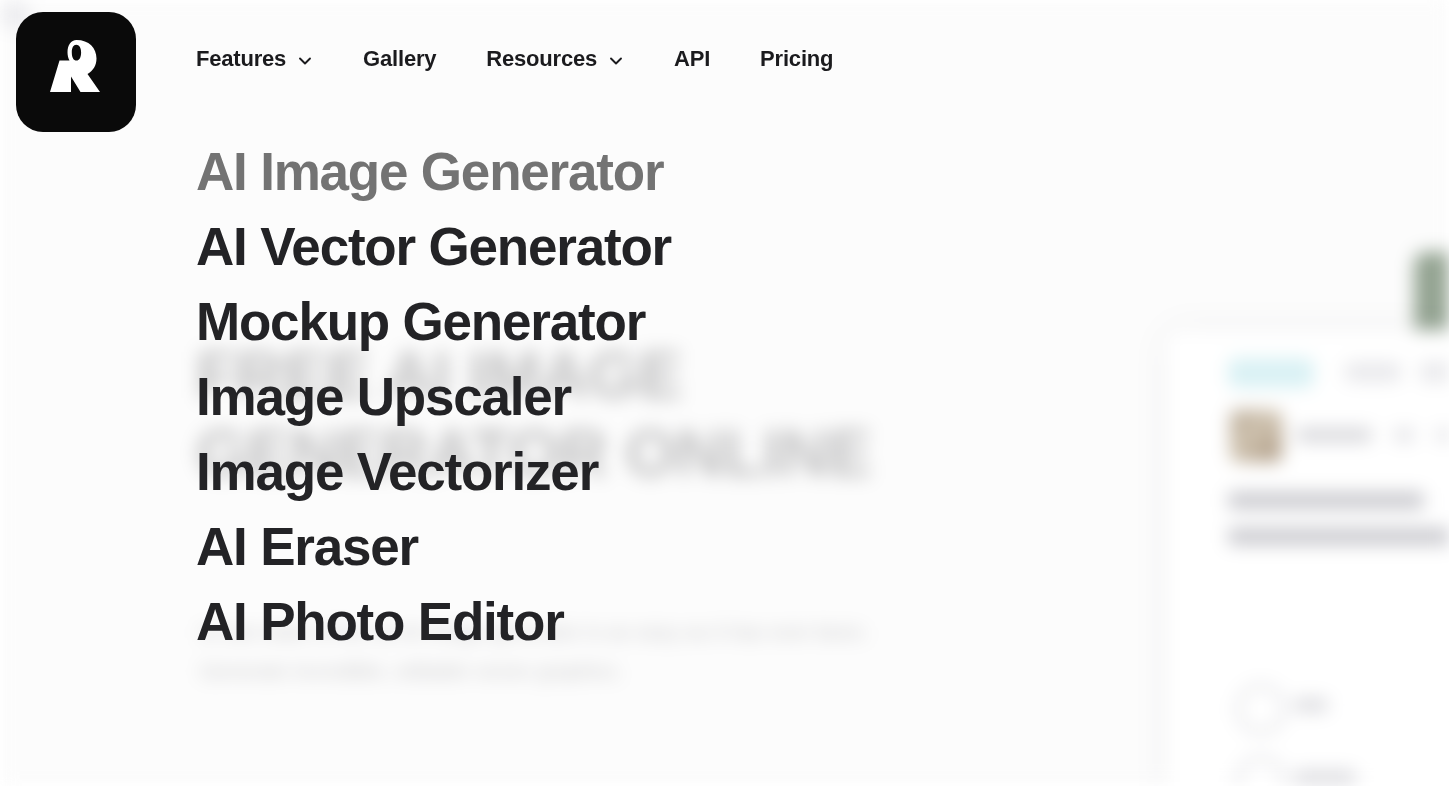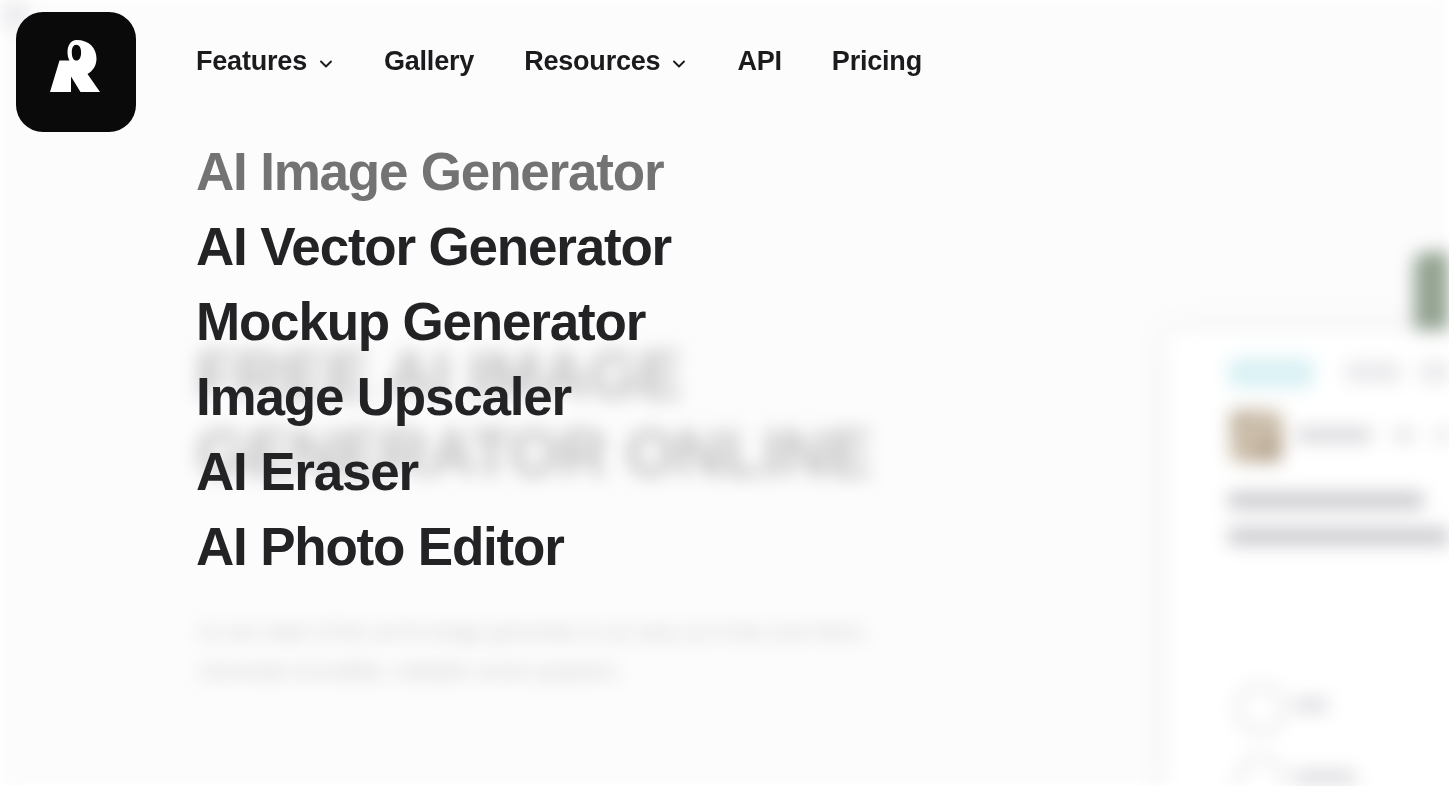--- a/index.html
+++ b/index.html
@@ -155,21 +155,21 @@
     left: 196px;
     top: 46px;
     display: flex;
     align-items: center;
     gap: 0;
   }
   .nav-item {
     display: flex;
     align-items: center;
     gap: 11px;
-    font-size: 27px;
+    font-size: 22px;
     font-weight: 700;
     letter-spacing: -0.2px;
     color: #1b1b1e;
     padding: 0 24px 0 0;
     margin-right: 26px;
     cursor: pointer;
     white-space: nowrap;
     font-family: "Liberation Sans", sans-serif;
   }
   .nav-item:last-child { margin-right: 0; }
@@ -274,17 +274,18 @@
         <span>Pricing</span>
       </div>
     </nav>
   </div>
 
   <div class="dropdown">
     <div class="dd-item active">AI Image Generator</div>
     <div class="dd-item">AI Vector Generator</div>
     <div class="dd-item">Mockup Generator</div>
     <div class="dd-item">Image Upscaler</div>
+    <div class="dd-item">Image Vectorizer</div>
     <div class="dd-item">AI Eraser</div>
     <div class="dd-item">AI Photo Editor</div>
   </div>
 
 </div>
 
 </body></html>

